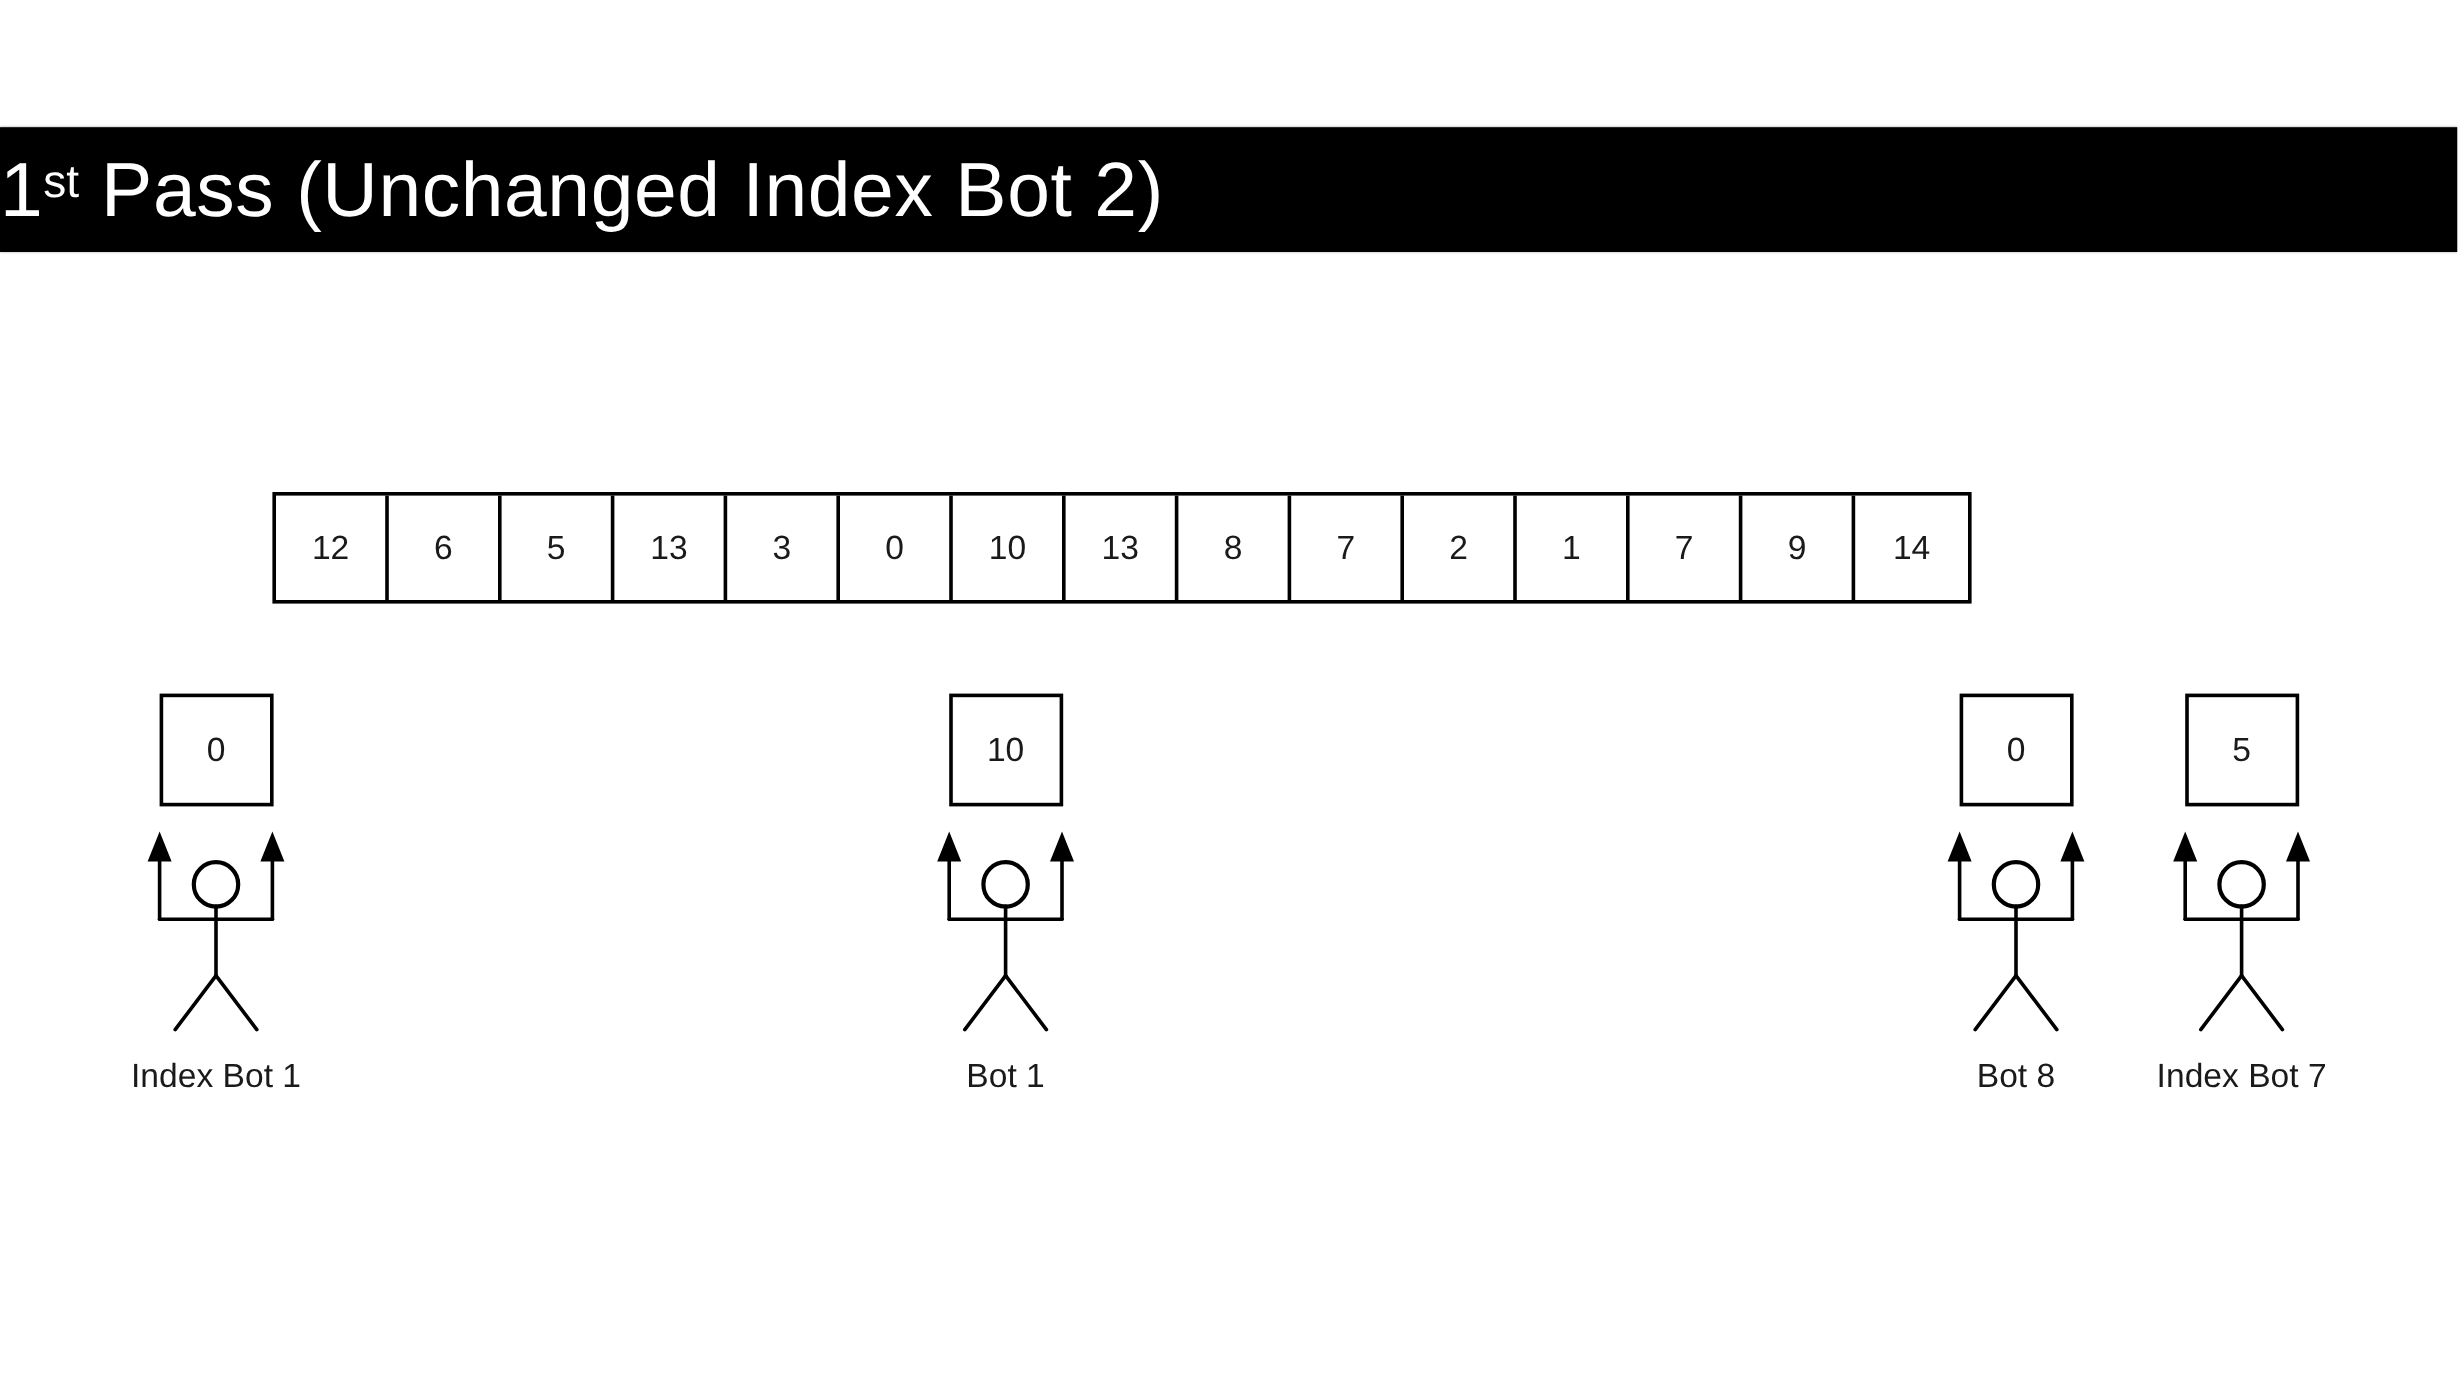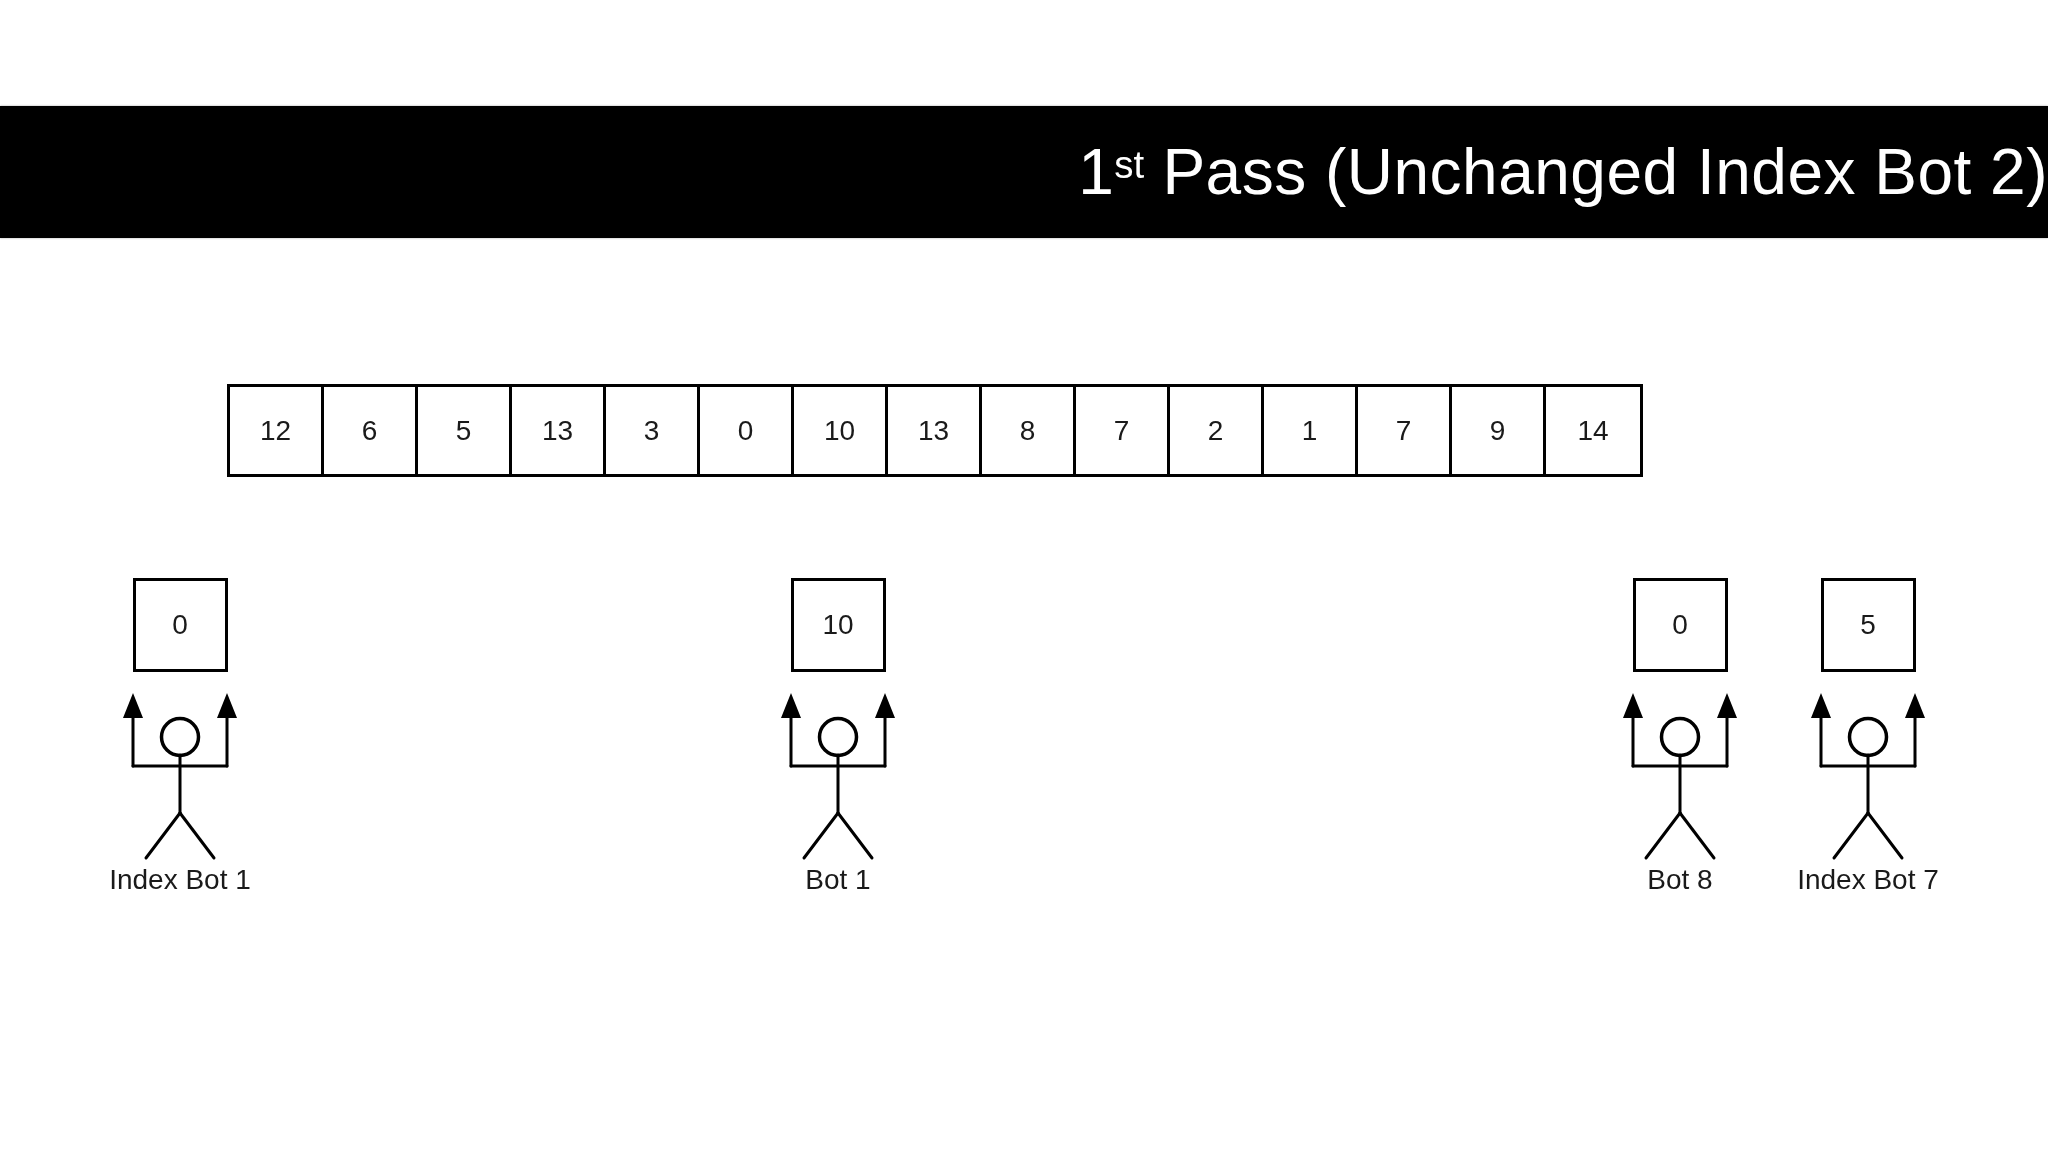--- a/index.html
+++ b/index.html
@@ -15,45 +15,45 @@
     background: var(--background, #ffffff);
     overflow: hidden;
   }
 
   
   .title-bar {
     position: absolute;
     left: 0;
     top: 106px;
     width: 2048px;
-    height: 132px;
+    height: 104px;
     background: var(--title-bar, #000000);
     display: flex;
     align-items: center;
-    justify-content: flex-end;
+    justify-content: flex-start;
     box-shadow: 0 0 2px rgba(0,0,0,0.35);
   }
   .title-text {
     color: var(--title-text, #ffffff);
     font-size: 64px;
     font-weight: 400;
     letter-spacing: 0.5px;
     white-space: pre;
   }
   .title-text sup {
     font-size: 0.6em;
     vertical-align: 0.42em;
     letter-spacing: 0;
   }
 
   
   .array-row {
     position: absolute;
     left: 227px;
-    top: 384px;
+    top: 410px;
     height: 93px;
     display: flex;
     box-sizing: border-box;
     border: 3px solid var(--line, #000000);
     background: #ffffff;
   }
   .cell {
     box-sizing: border-box;
     flex: 0 0 94px;
     width: 94px;
@@ -108,21 +108,21 @@
     stroke: var(--line, #000000);
     stroke-width: 3.5;
     fill: #ffffff;
   }
   .stick .ah {
     fill: var(--line, #000000);
     stroke: none;
   }
   .bot-label {
     position: relative;
-    margin-top: 1px;
+    margin-top: 18px;
     white-space: nowrap;
     font-size: 28px;
     color: var(--text, #1a1a1a);
   }
 </style>
 </head>
 <body>
 
 <div class="slide">
 

